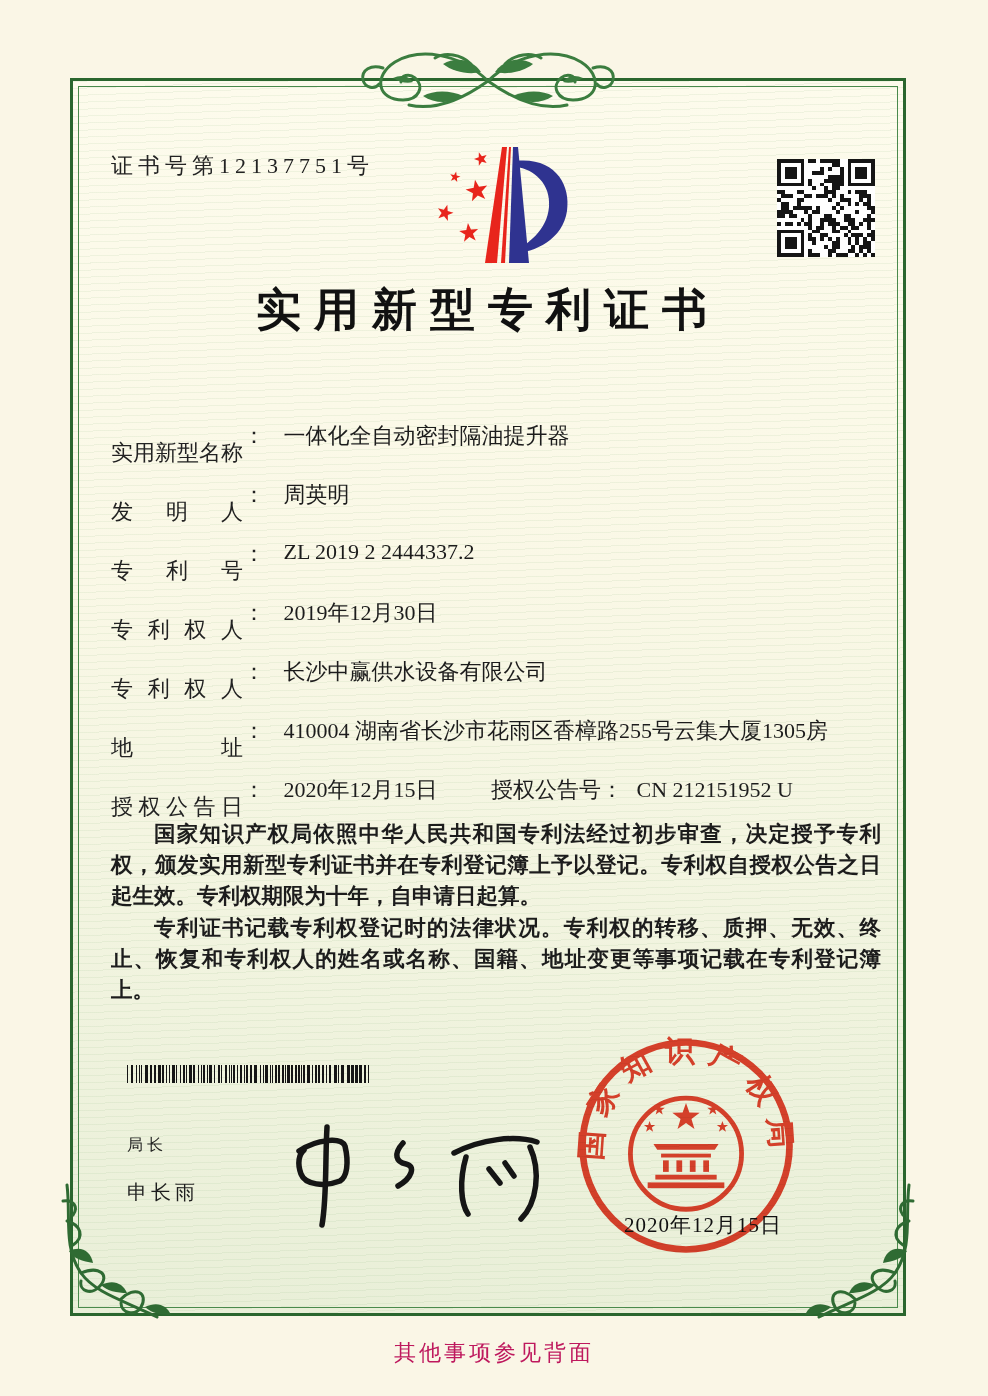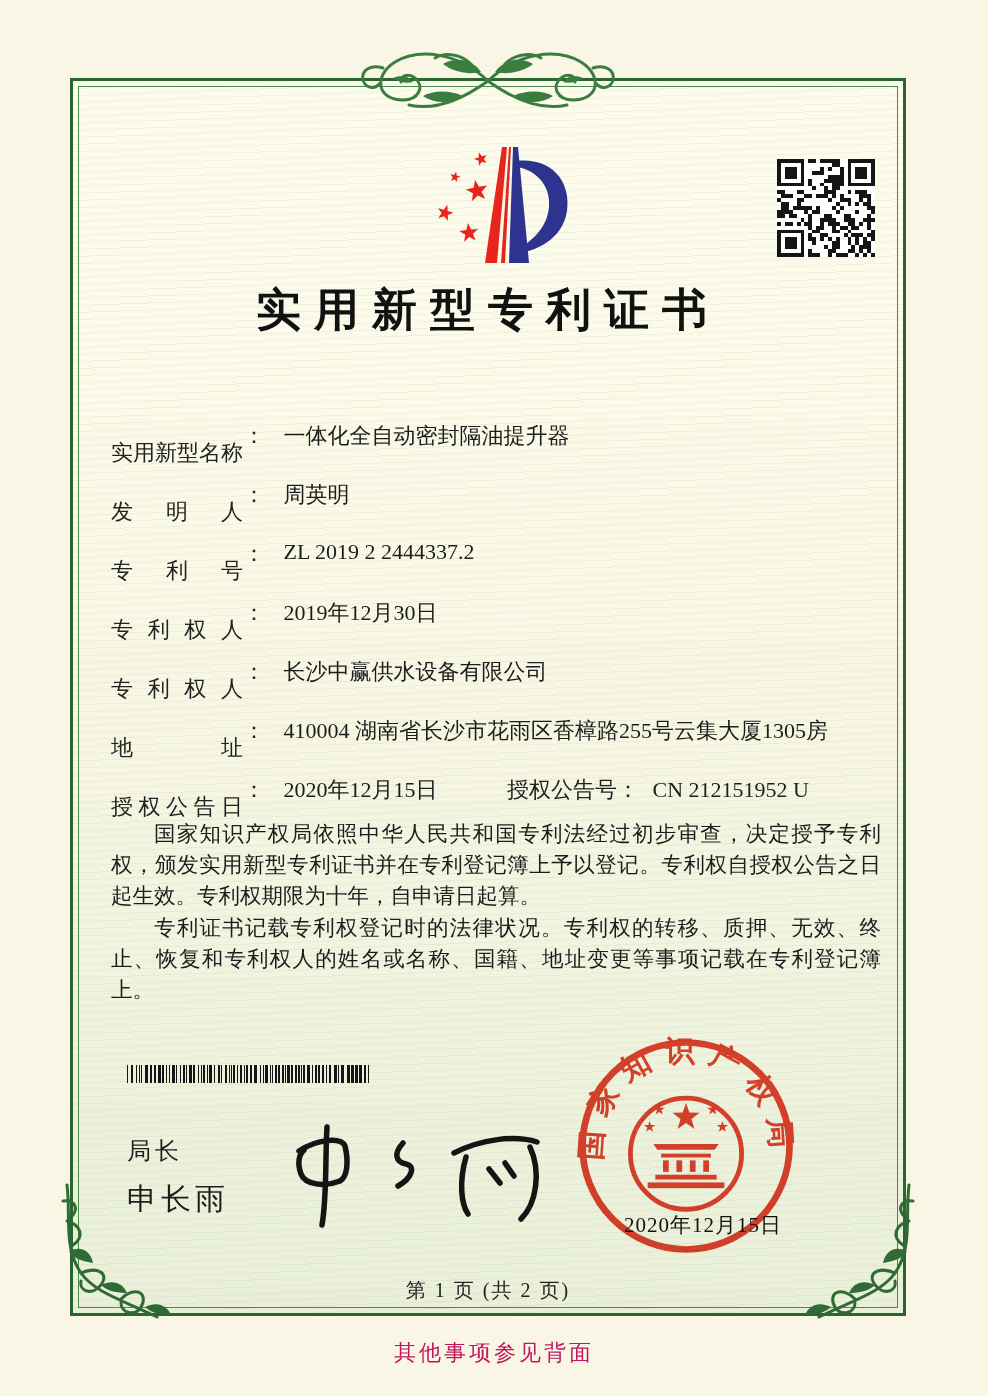--- a/index.html
+++ b/index.html
@@ -32,28 +32,28 @@
   .title{
     position:absolute;left:0;top:199px;width:100%;text-align:center;
     font-size:45px;font-weight:bold;letter-spacing:13px;color:#111;
   }
 
   .fields{position:absolute;left:38px;top:340px;width:770px;font-size:22px;}
   .frow{height:30px;margin-bottom:29px;white-space:nowrap;}
   .flabel{display:inline-block;width:132px;text-align:justify;text-align-last:justify;vertical-align:top;color:#222;margin-top:17px;}
   .fcolon{display:inline-block;vertical-align:top;color:#222;}
   .fvalue{display:inline-block;margin-left:13px;vertical-align:top;color:#1c1c1c;}
-  .grant-second{display:inline-block;margin-left:64px;}
+  .grant-second{display:inline-block;margin-left:48px;}
 
   .paragraphs{position:absolute;left:38px;top:738px;width:770px;font-size:21.5px;line-height:31px;text-align:justify;color:#1c1c1c;}
-  .paragraphs p{margin:0 0 1px 0;text-indent:2em;}
+  .paragraphs p{margin:0 0 1px 0;text-indent:2em;font-weight:bold;}
 
   .barcode{position:absolute;left:54px;top:984px;width:245px;height:18px;}
-  .officer-title{position:absolute;left:54px;top:1054px;font-size:24px;letter-spacing:4px;}
-  .officer-name{position:absolute;left:54px;top:1098px;font-size:30px;letter-spacing:4px;}
+  .officer-title{position:absolute;left:54px;top:1054px;font-size:16px;letter-spacing:4px;}
+  .officer-name{position:absolute;left:54px;top:1098px;font-size:20px;letter-spacing:4px;}
   .signature{position:absolute;left:196px;top:1030px;width:300px;height:120px;}
 
   .seal{position:absolute;left:498px;top:950px;width:230px;height:230px;opacity:0.93;mix-blend-mode:multiply;}
   .seal-date{position:absolute;left:505px;top:1130px;width:250px;text-align:center;font-size:21px;color:#111;letter-spacing:1px;}
 
   .page-number{position:absolute;left:0;top:1196px;width:100%;text-align:center;font-size:20px;letter-spacing:2px;color:#222;}
   .back-note{position:absolute;left:0;top:1338px;width:100%;text-align:center;font-size:22px;letter-spacing:3px;color:#be185d;}
 </style>
 </head>
 <body>
@@ -102,20 +102,21 @@
       <path d="M8,40 C22,44 26,56 14,64"></path>
       <path d="M4,20 C14,18 20,26 14,34"></path>
     </g>
     <g fill="#2f6b33" stroke="none">
       <path d="M10,70 C22,64 32,70 34,82 C24,80 14,78 10,70 Z"></path>
       <path d="M42,104 C54,98 64,102 68,112 C58,112 48,110 42,104 Z"></path>
       <path d="M86,126 C98,120 108,124 112,134 C102,134 92,132 86,126 Z"></path>
     </g>
   </svg>
 
+  <div class="cert-number">证书号第12137751号</div>
 
   <svg class="logo" viewBox="0 0 176 136">
     <defs>
       <path id="star5a" d="M0,-10 L2.35,-3.24 L9.51,-3.09 L3.8,1.24 L5.88,8.09 L0,4 L-5.88,8.09 L-3.8,1.24 L-9.51,-3.09 L-2.35,-3.24 Z"></path>
     </defs>
 
     <path d="M99,22 C138,18 154,46 150,72 C146,100 118,114 96,114 C110,105 130,92 132,68 C134,45 117,30 99,28 Z" fill="#2f3390"></path>
 
     <polygon points="85,8 90,8 80,124 68,124" fill="#e8251c"></polygon>
     <polygon points="92,8 94,8 88,124 84,124" fill="#e8251c"></polygon>
@@ -492,16 +493,15 @@
       <rect x="-24" y="15" width="6" height="12"></rect>
       <rect x="-10" y="15" width="6" height="12"></rect>
       <rect x="4" y="15" width="6" height="12"></rect>
       <rect x="18" y="15" width="6" height="12"></rect>
       <rect x="-32" y="30" width="64" height="5"></rect>
       <rect x="-40" y="38" width="80" height="6"></rect>
     </g>
   </svg>
   <div class="seal-date">2020年12月15日</div>
 
-  <div class="page-number">第 1 页 (共 2 页)</div>
 </div>
 
 <div class="back-note">其他事项参见背面</div>
 
 </body></html>

